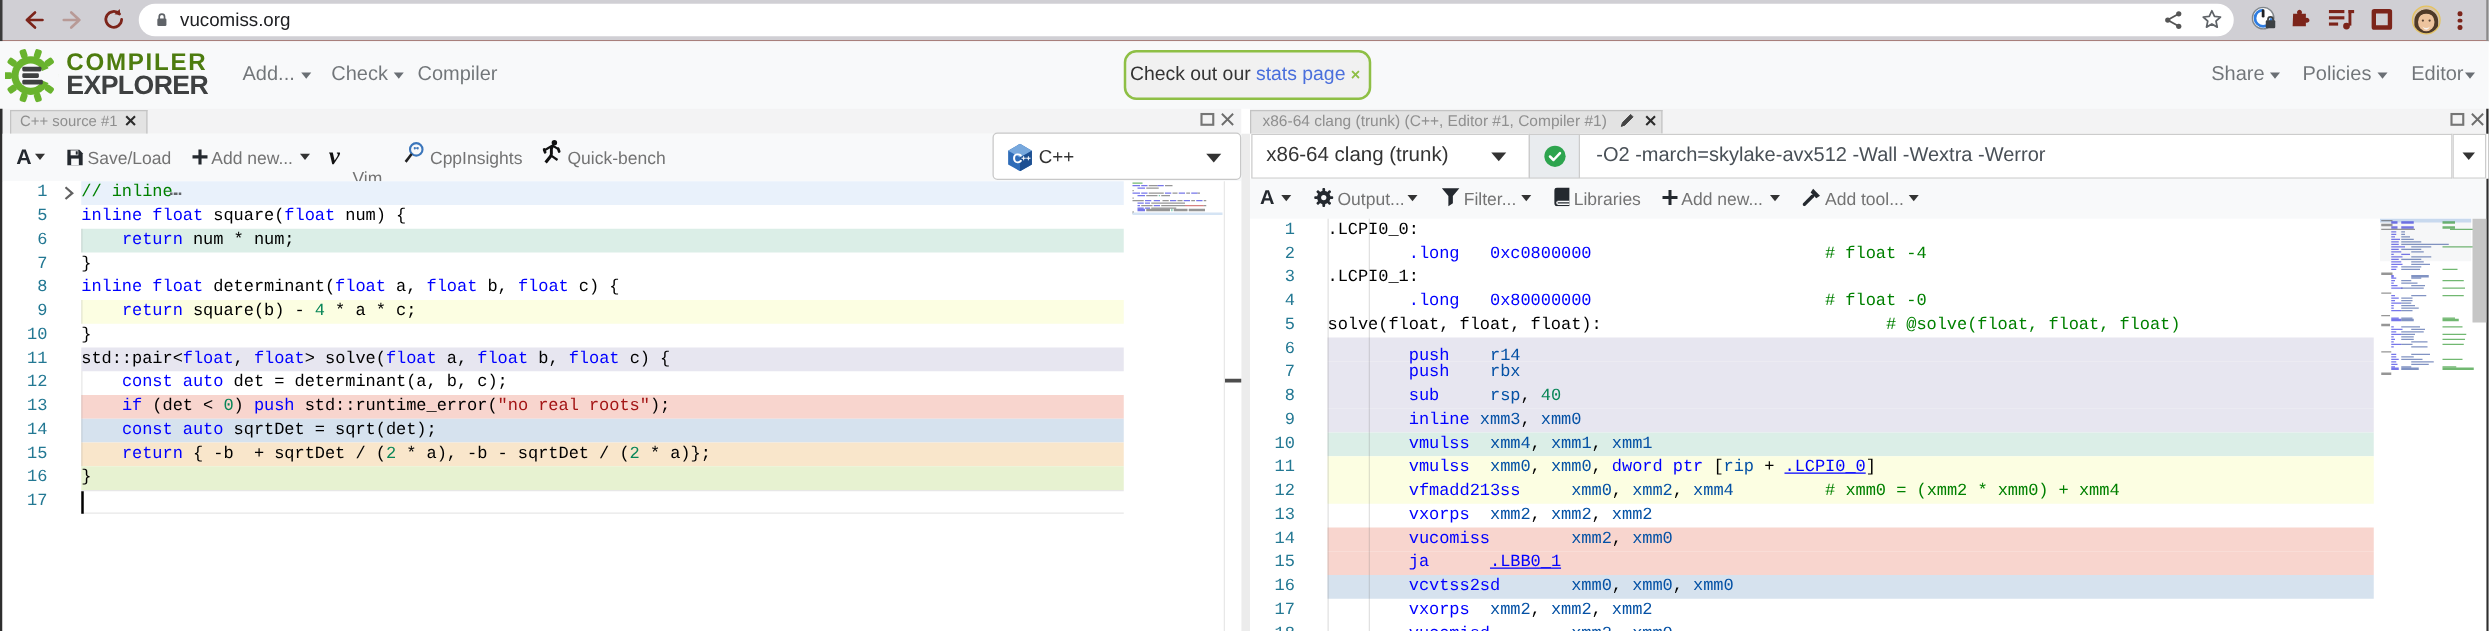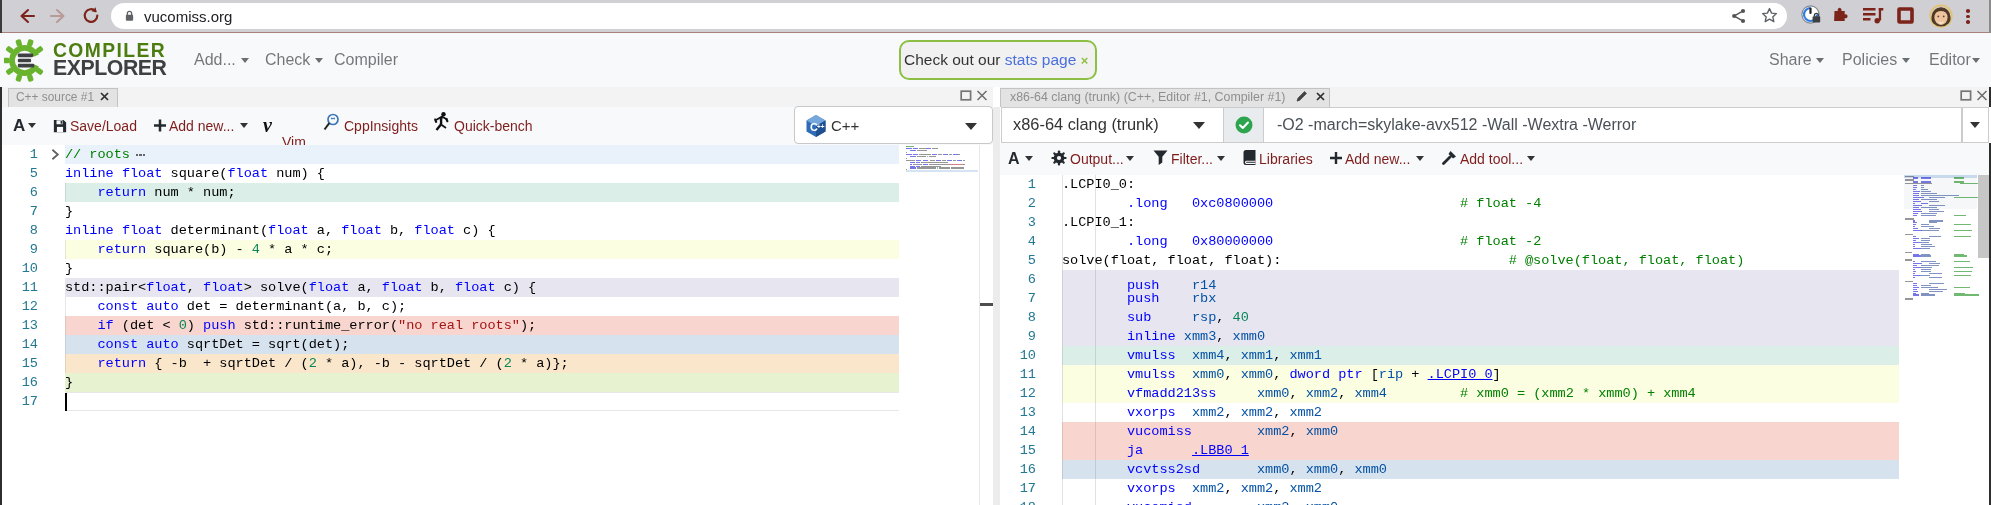--- a/index.html
+++ b/index.html
@@ -5,21 +5,21 @@
  font-family:"Liberation Sans",sans-serif;position:relative}
 .abs{position:absolute}
 pre{font-family:"Liberation Mono",monospace;font-size:13.6px;line-height:19px;
  letter-spacing:-0.035px; position:absolute;white-space:pre;color:#000}
 .kw{color:#0000ff}.nm{color:#098658}.st{color:#a31515}.cm{color:#008000}
 .rg{color:#0451a5}.lk{color:#0000ff;text-decoration:underline}
 .gut{font-family:"Liberation Mono",monospace;font-size:13.6px;line-height:19px;
  color:#237893;position:absolute;text-align:right;width:30px}
 .caret{display:inline-block;width:0;height:0;border-left:4.5px solid transparent;
  border-right:4.5px solid transparent;border-top:5px solid #333;position:absolute}
-.btxt{font-size:14px;color:#7f1d1d;position:absolute;line-height:14px}
+.btxt{font-size:14px;color:#737373;position:absolute;line-height:14px}
 .navtxt{font-size:16px;color:rgba(8,14,20,0.56);position:absolute;line-height:16px}
 </style></head><body>
 <div class="abs" style="left:0;top:0;width:1991px;height:32px;background:#d0cfd4"></div>
 <div class="abs" style="left:0;top:32px;width:1991px;height:1px;background:#a8807c"></div>
 <div class="abs" style="left:0;top:0;width:2px;height:33px;background:#3a3a3a"></div>
 <div class="abs" style="left:1989px;top:0;width:2px;height:33px;background:#8a8a8a"></div>
 <svg class="abs" style="left:17px;top:7px" width="19" height="18" viewBox="0 0 19 18">
 <path d="M11 3 L4.5 9 L11 15 M4.5 9 H17" stroke="#7c241a" stroke-width="2.1" fill="none" stroke-linecap="round" stroke-linejoin="round"></path>
   </svg>
 <svg class="abs" style="left:49px;top:7px" width="19" height="18" viewBox="0 0 19 18">
@@ -280,21 +280,21 @@
 <div class="gut" style="left:8px;top:278px;color:#237893">11</div>
 <div class="gut" style="left:8px;top:297px;color:#237893">12</div>
 <div class="gut" style="left:8px;top:316px;color:#237893">13</div>
 <div class="gut" style="left:8px;top:335px;color:#237893">14</div>
 <div class="gut" style="left:8px;top:354px;color:#237893">15</div>
 <div class="gut" style="left:8px;top:373px;color:#237893">16</div>
 <div class="gut" style="left:8px;top:392px;color:#237893">17</div>
 <svg class="abs" style="left:50px;top:148px" width="10" height="13" viewBox="0 0 10 13">
 <path d="M2.4 1.8 L7.8 6.5 L2.4 11.2" stroke="#616161" stroke-width="1.8" fill="none"></path>
   </svg>
-<pre style="left:65px;top:145px"><span class="cm">// roots</span></pre>
+<pre style="left:65px;top:145px"><span class="cm">// inline</span></pre>
 <pre style="left:65px;top:164px"><span class="kw">inline</span> <span class="kw">float</span> square(<span class="kw">float</span> num) {</pre>
 <pre style="left:65px;top:183px">    <span class="kw">return</span> num * num;</pre>
 <pre style="left:65px;top:202px">}</pre>
 <pre style="left:65px;top:221px"><span class="kw">inline</span> <span class="kw">float</span> determinant(<span class="kw">float</span> a, <span class="kw">float</span> b, <span class="kw">float</span> c) {</pre>
 <pre style="left:65px;top:240px">    <span class="kw">return</span> square(b) - <span class="nm">4</span> * a * c;</pre>
 <pre style="left:65px;top:259px">}</pre>
 <pre style="left:65px;top:278px">std::pair&lt;<span class="kw">float</span>, <span class="kw">float</span>&gt; solve(<span class="kw">float</span> a, <span class="kw">float</span> b, <span class="kw">float</span> c) {</pre>
 <pre style="left:65px;top:297px">    <span class="kw">const</span> <span class="kw">auto</span> det = determinant(a, b, c);</pre>
 <pre style="left:65px;top:316px">    <span class="kw">if</span> (det &lt; <span class="nm">0</span>) <span class="kw">push</span> std::runtime_error(<span class="st">"no real roots"</span>);</pre>
 <pre style="left:65px;top:335px">    <span class="kw">const</span> <span class="kw">auto</span> sqrtDet = sqrt(det);</pre>
@@ -388,21 +388,21 @@
 <div class="gut" style="left:1006px;top:384px">12</div>
 <div class="gut" style="left:1006px;top:403px">13</div>
 <div class="gut" style="left:1006px;top:422px">14</div>
 <div class="gut" style="left:1006px;top:441px">15</div>
 <div class="gut" style="left:1006px;top:460px">16</div>
 <div class="gut" style="left:1006px;top:479px">17</div>
 <div class="gut" style="left:1006px;top:498px">18</div>
 <pre style="left:1062px;top:175px">.LCPI0_0:</pre>
 <pre style="left:1062px;top:194px">        <span class="kw">.long</span>   <span class="kw">0xc0800000</span>                       <span class="cm"># float -4</span></pre>
 <pre style="left:1062px;top:213px">.LCPI0_1:</pre>
-<pre style="left:1062px;top:232px">        <span class="kw">.long</span>   <span class="kw">0x80000000</span>                       <span class="cm"># float -2</span></pre>
+<pre style="left:1062px;top:232px">        <span class="kw">.long</span>   <span class="kw">0x80000000</span>                       <span class="cm"># float -0</span></pre>
 <pre style="left:1062px;top:251px">solve(float, float, float):                            <span class="cm"># @solve(float, float, float)</span></pre>
 <pre style="left:1062px;top:276px">        <span class="kw">push</span>    <span class="rg">r14</span></pre>
 <pre style="left:1062px;top:289px">        <span class="kw">push</span>    <span class="rg">rbx</span></pre>
 <pre style="left:1062px;top:308px">        <span class="kw">sub</span>     <span class="rg">rsp</span>, <span class="nm">40</span></pre>
 <pre style="left:1062px;top:327px">        <span class="kw">inline</span> <span class="rg">xmm3</span>, <span class="rg">xmm0</span></pre>
 <pre style="left:1062px;top:346px">        <span class="kw">vmulss</span>  <span class="rg">xmm4</span>, <span class="rg">xmm1</span>, <span class="rg">xmm1</span></pre>
 <pre style="left:1062px;top:365px">        <span class="kw">vmulss</span>  <span class="rg">xmm0</span>, <span class="rg">xmm0</span>, <span class="kw">dword ptr</span> [<span class="rg">rip</span> + <span class="lk">.LCPI0_0</span>]</pre>
 <pre style="left:1062px;top:384px">        <span class="kw">vfmadd213ss</span>     <span class="rg">xmm0</span>, <span class="rg">xmm2</span>, <span class="rg">xmm4</span>         <span class="cm"># xmm0 = (xmm2 * xmm0) + xmm4</span></pre>
 <pre style="left:1062px;top:403px">        <span class="kw">vxorps</span>  <span class="rg">xmm2</span>, <span class="rg">xmm2</span>, <span class="rg">xmm2</span></pre>
 <pre style="left:1062px;top:422px">        <span class="kw">vucomiss</span>        <span class="rg">xmm2</span>, <span class="rg">xmm0</span></pre>

